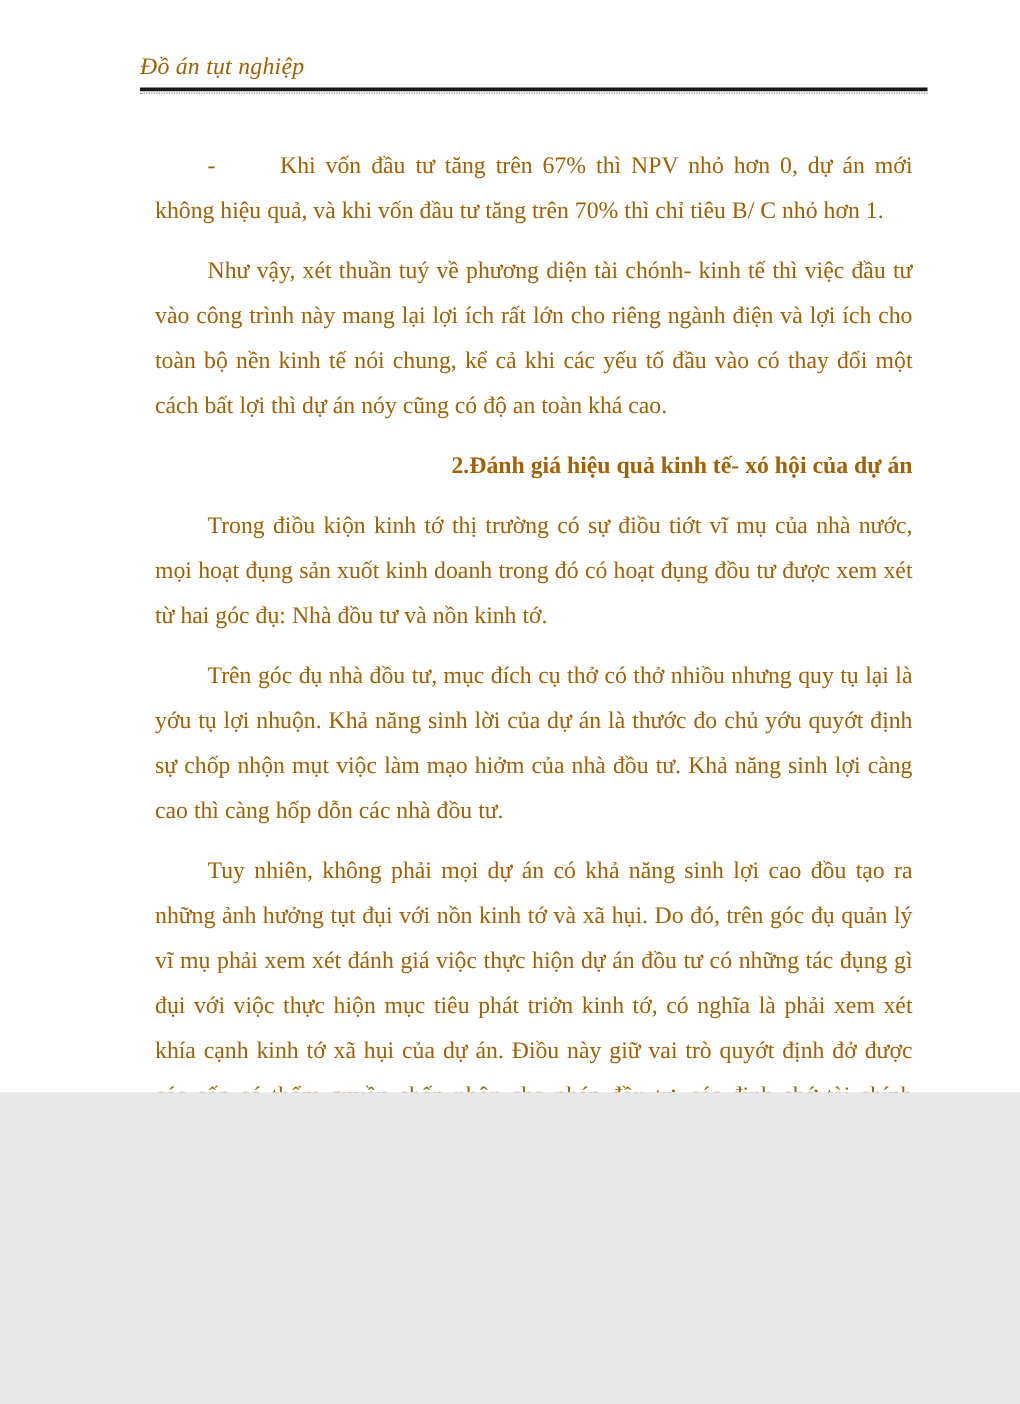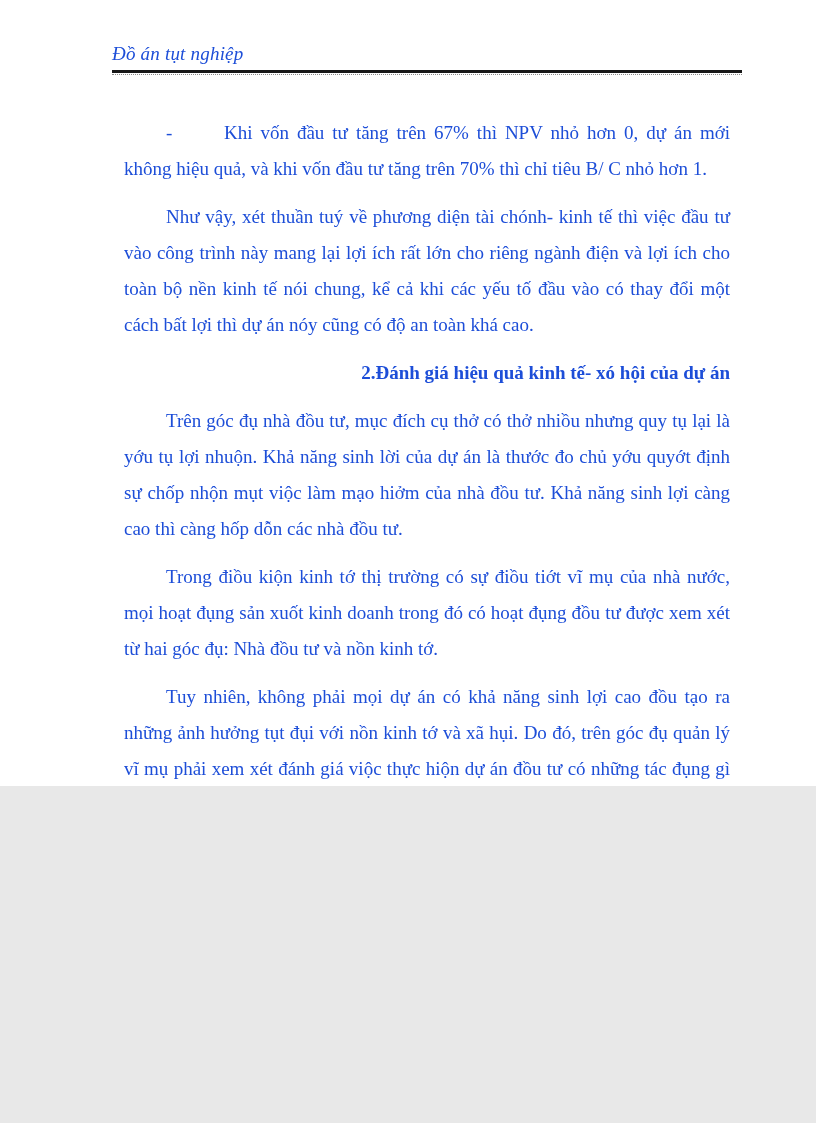--- a/index.html
+++ b/index.html
@@ -1,23 +1,23 @@
 <!DOCTYPE html>
 <html><head>
 <meta charset="utf-8">
 <style>
   html,body { margin:0; padding:0; background:#e8e8e8; }
   .page {
     position: relative;
     width: 816px;
-    height: 786px;
+    height: 874px;
     margin: 0 auto;
     background: #ffffff;
     font-family: "Liberation Serif", "DejaVu Serif", serif;
-    color: #1d4ed8;
+    color: #a16207;
     overflow: hidden;
     text-decoration: underline;
   }
   
   .doc-header {
     position: absolute;
     left: 112px;
     right: 74px;
     top: 42px;
   }
@@ -114,22 +114,22 @@
 
   <div class="doc-header">
     <div class="title">Đồ án tụt nghiệp</div>
     <div class="header-rule"></div>
   </div>
 
   <div class="doc-content">
     <p><span class="dash">-</span><span>Khi vốn đầu tư tăng trên 67% thì NPV nhỏ hơn 0, dự án mới không hiệu quả, và khi vốn đầu tư tăng trên 70% thì chỉ tiêu B/ C nhỏ hơn 1.</span></p>
     <p><span>Như vậy, xét thuần tuý về phương diện tài chónh- kinh tế thì việc đầu tư vào công trình này mang lại lợi ích rất lớn cho riêng ngành điện và lợi ích cho toàn bộ nền kinh tế nói chung, kể cả khi các yếu tố đầu vào có thay đổi một cách bất lợi thì dự án nóy cũng có độ an toàn khá cao.</span></p>
     <p class="heading"><span class="hnum">2.</span><span>Đánh giá hiệu quả kinh tế- xó hội của dự án</span></p>
+    <p><span>Trong điồu kiộn kinh tớ thị trường có sự điồu tiớt vĩ mụ của nhà nước, mọi hoạt đụng sản xuốt kinh doanh trong đó có hoạt đụng đồu tư được xem xét từ hai góc đụ: Nhà đồu tư và nồn kinh tớ.</span></p>
     <p><span>Trên góc đụ nhà đồu tư, mục đích cụ thở có thở nhiồu nhưng quy tụ lại là yớu tụ lợi nhuộn. Khả năng sinh lời của dự án là thước đo chủ yớu quyớt định sự chốp nhộn mụt viộc làm mạo hiởm của nhà đồu tư. Khả năng sinh lợi càng cao thì càng hốp dỗn các nhà đồu tư.</span></p>
-    <p><span>Trong điồu kiộn kinh tớ thị trường có sự điồu tiớt vĩ mụ của nhà nước, mọi hoạt đụng sản xuốt kinh doanh trong đó có hoạt đụng đồu tư được xem xét từ hai góc đụ: Nhà đồu tư và nồn kinh tớ.</span></p>
     <p><span>Tuy nhiên, không phải mọi dự án có khả năng sinh lợi cao đồu tạo ra những ảnh hưởng tụt đụi với nồn kinh tớ và xã hụi. Do đó, trên góc đụ quản lý vĩ mụ phải xem xét đánh giá viộc thực hiộn dự án đồu tư có những tác đụng gì đụi với viộc thực hiộn mục tiêu phát triởn kinh tớ, có nghĩa là phải xem xét khía cạnh kinh tớ xã hụi của dự án. Điồu này giữ vai trò quyớt định đở được các cốp có thổm quyồn chốp nhộn cho phép đồu tư, các định chớ tài chính quục tớ, các cơ quan viộn trợ song phương và đa phương tài trợ cho dự án.</span></p>
   </div>
 
   <div class="doc-footer">
     <div class="footer-rule"></div>
     <div class="footer-row">
       <div class="f-left">Nguyễn Mạnh Hiền</div>
       <div class="f-center">
         <div class="pgnum">1</div>
         <div class="cohort">K46</div>

